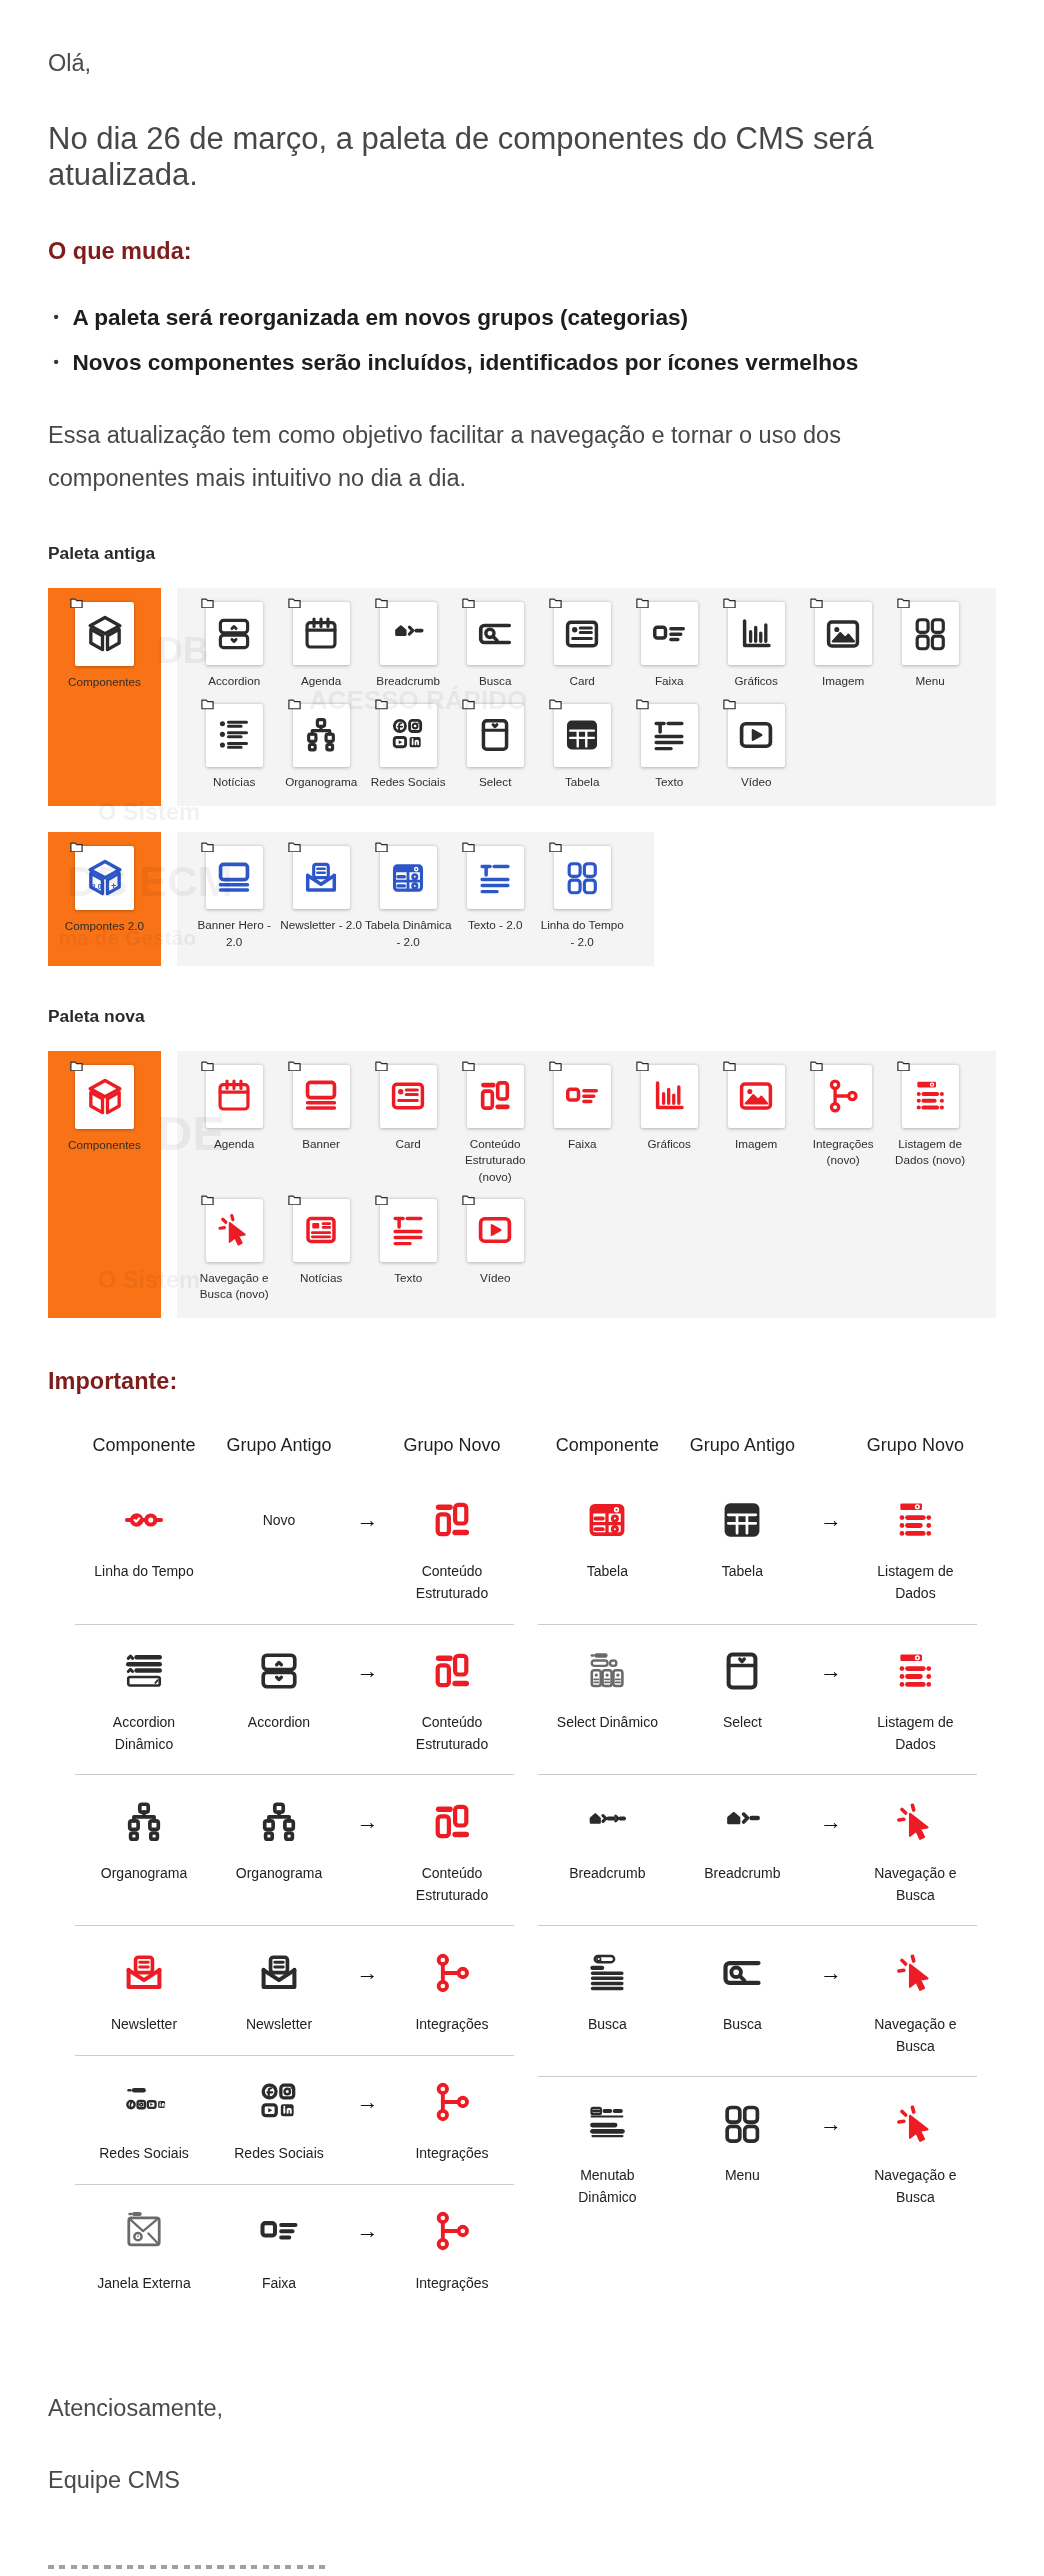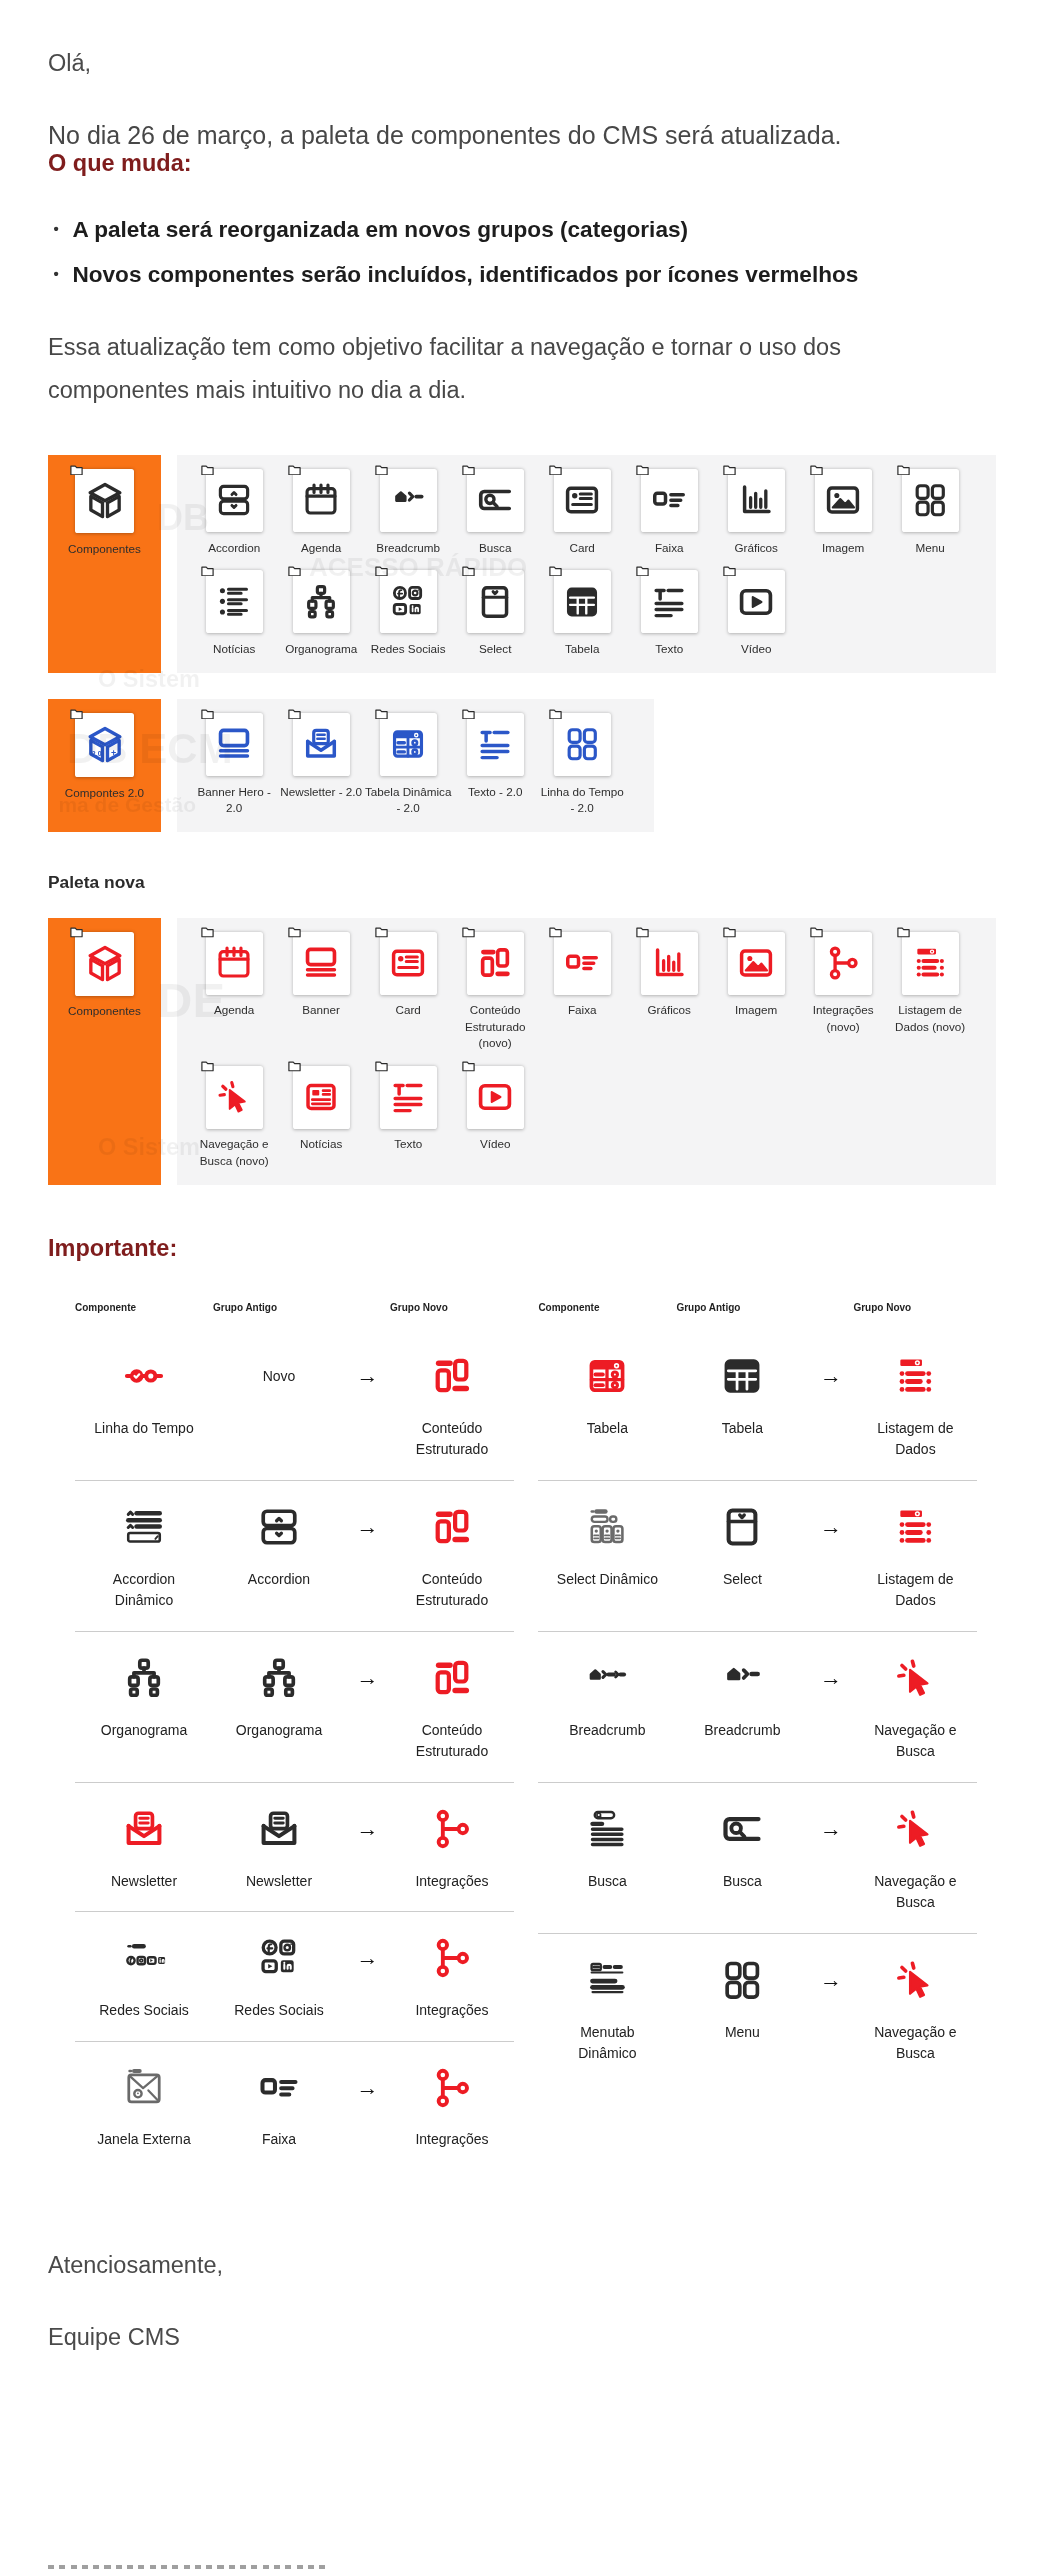--- a/index.html
+++ b/index.html
@@ -1,21 +1,21 @@
 <!DOCTYPE html>
 <html style="font-size:14px"><head>
 <meta charset="utf-8">
 <style>
   html,body{margin:0;padding:0;}
   body{width:1044px;min-height:2576px;position:relative;background:#ffffff;
        font-family:"Liberation Sans","DejaVu Sans",sans-serif;color:#414141;}
   .content{padding:50px 48px 0 48px;}
   p{margin:0;}
   .greeting{font-size:23.5px;margin-bottom:44px;color:#4a4a4a;}
-  .intro{font-size:25px;color:#474747;}
+  .intro{font-size:31px;margin-bottom:45px;color:#474747;}
   .h-bold{font-size:23.5px;font-weight:bold;color:#7f1d1d;margin-bottom:40px;}
   ul.bullets{list-style:none;margin:0 0 38px 0;padding:0 0 0 24.4px;}
   ul.bullets li{position:relative;font-size:22.6px;font-weight:bold;color:#1d1d1d;margin-bottom:19px;}
   ul.bullets li::before{content:"•";position:absolute;left:-19px;top:2.6px;font-size:15px;color:#333;}
   .objective{font-size:23.5px;line-height:1.85;max-width:905px;color:#474747;margin-bottom:42px;}
   .palette-heading{font-size:17.4px;font-weight:bold;color:#2b2b2b;margin:0 0 24.4px 0;}
   .palette{display:flex;gap:15.7px;position:relative;}
   .cat-panel{width:113px;flex:none;background:#f97316;display:flex;flex-direction:column;align-items:center;padding:14px 0 15.7px 0;}
   .main-panel{flex:1;background:#f4f4f5;padding:14px 14px 1.7px 14px;display:flex;flex-wrap:wrap;align-content:flex-start;}
   .main-panel.fixed{flex:none;width:449px;}
@@ -26,21 +26,21 @@
   .cat-panel .tile-card{width:59px;height:64px;}
   .folder-badge{position:absolute;top:-4.4px;left:-5.2px;}
   .tile-label{margin-top:7.8px;font-size:11.7px;color:#2e2e2e;text-align:center;line-height:1.4;max-width:92px;}
   .group1{margin-bottom:26px;}
   .group2{margin-bottom:0;}
   .new-palette{margin-bottom:50px;}
   .important-note{font-size:23.5px;font-weight:bold;color:#1d1d1d;line-height:1.8;max-width:879px;margin-bottom:56px;}
   .tables{display:flex;gap:24.4px;margin:0 0 0 27px;}
   .map-table{width:439px;flex:none;}
   .map-head{display:grid;grid-template-columns:138px 132px 45px 124px;margin-bottom:17.4px;}
-  .map-head .h{font-weight:bold;font-size:10px;color:#1f1f1f;}
+  .map-head .h{font-weight:normal;font-size:18px;color:#1f1f1f;text-align:center;}
   .map-row{display:grid;grid-template-columns:138px 132px 45px 124px;padding:22.6px 0 19px 0;border-bottom:0.9px solid #cccccc;align-items:start;}
   .map-row:last-child{border-bottom:none;}
   .map-cell{display:flex;flex-direction:column;align-items:center;}
   .map-icon{height:47px;display:flex;align-items:center;justify-content:center;}
   .map-cell.text-only .map-icon{font-size:14px;color:#222222;}
   .map-label{font-size:14px;color:#222222;text-align:center;line-height:1.55;margin-top:18px;max-width:115px;}
   .col-new .map-label{max-width:92px;}
   .map-arrow{height:47px;display:flex;align-items:center;justify-content:center;font-size:22px;font-weight:bold;color:#111111;}
   .closing{font-size:23.5px;color:#4a4a4a;margin-top:82px;}
   .signature{font-size:23.5px;color:#4a4a4a;margin-top:45px;padding-bottom:35px;}
@@ -55,20 +55,21 @@
 <div class="content">
   <p class="greeting">Olá,</p>
   <p class="intro">No dia 26 de março, a paleta de componentes do CMS será atualizada.</p>
   <p class="h-bold">O que muda:</p>
   <ul class="bullets" id="bullet-list">
       <li>A paleta será reorganizada em novos grupos (categorias)</li>
       <li>Novos componentes serão incluídos, identificados por ícones vermelhos</li>
     </ul>
   <p class="objective">Essa atualização tem como objetivo facilitar a navegação e tornar o uso dos componentes mais intuitivo no dia a dia.</p>
 
+  <p class="palette-heading">Paleta antiga</p>
   <div id="old-palette-mount">
       <div class="palette group1">
         <div class="cat-panel">
           <div class="palette-cell">
             <div class="tile-card">
               <svg class="folder-badge" width="13" height="10.4" viewBox="0 0 16 13">
                 <path d="M1 12.2 V1.4 H6.4 L8.2 3.4 H15 V12.2 Z" fill="#ffffff" stroke="#2b2b2b" stroke-width="1.5" stroke-linejoin="round"></path>
               </svg>
               <svg class="ic" width="40" height="40" viewBox="0 0 24 24" fill="none" stroke="#2b2b2b" stroke-width="2" stroke-linecap="round" stroke-linejoin="round">
                 <path d="M12 2.1 20.9 7 12 11.9 3.1 7Z"></path>

